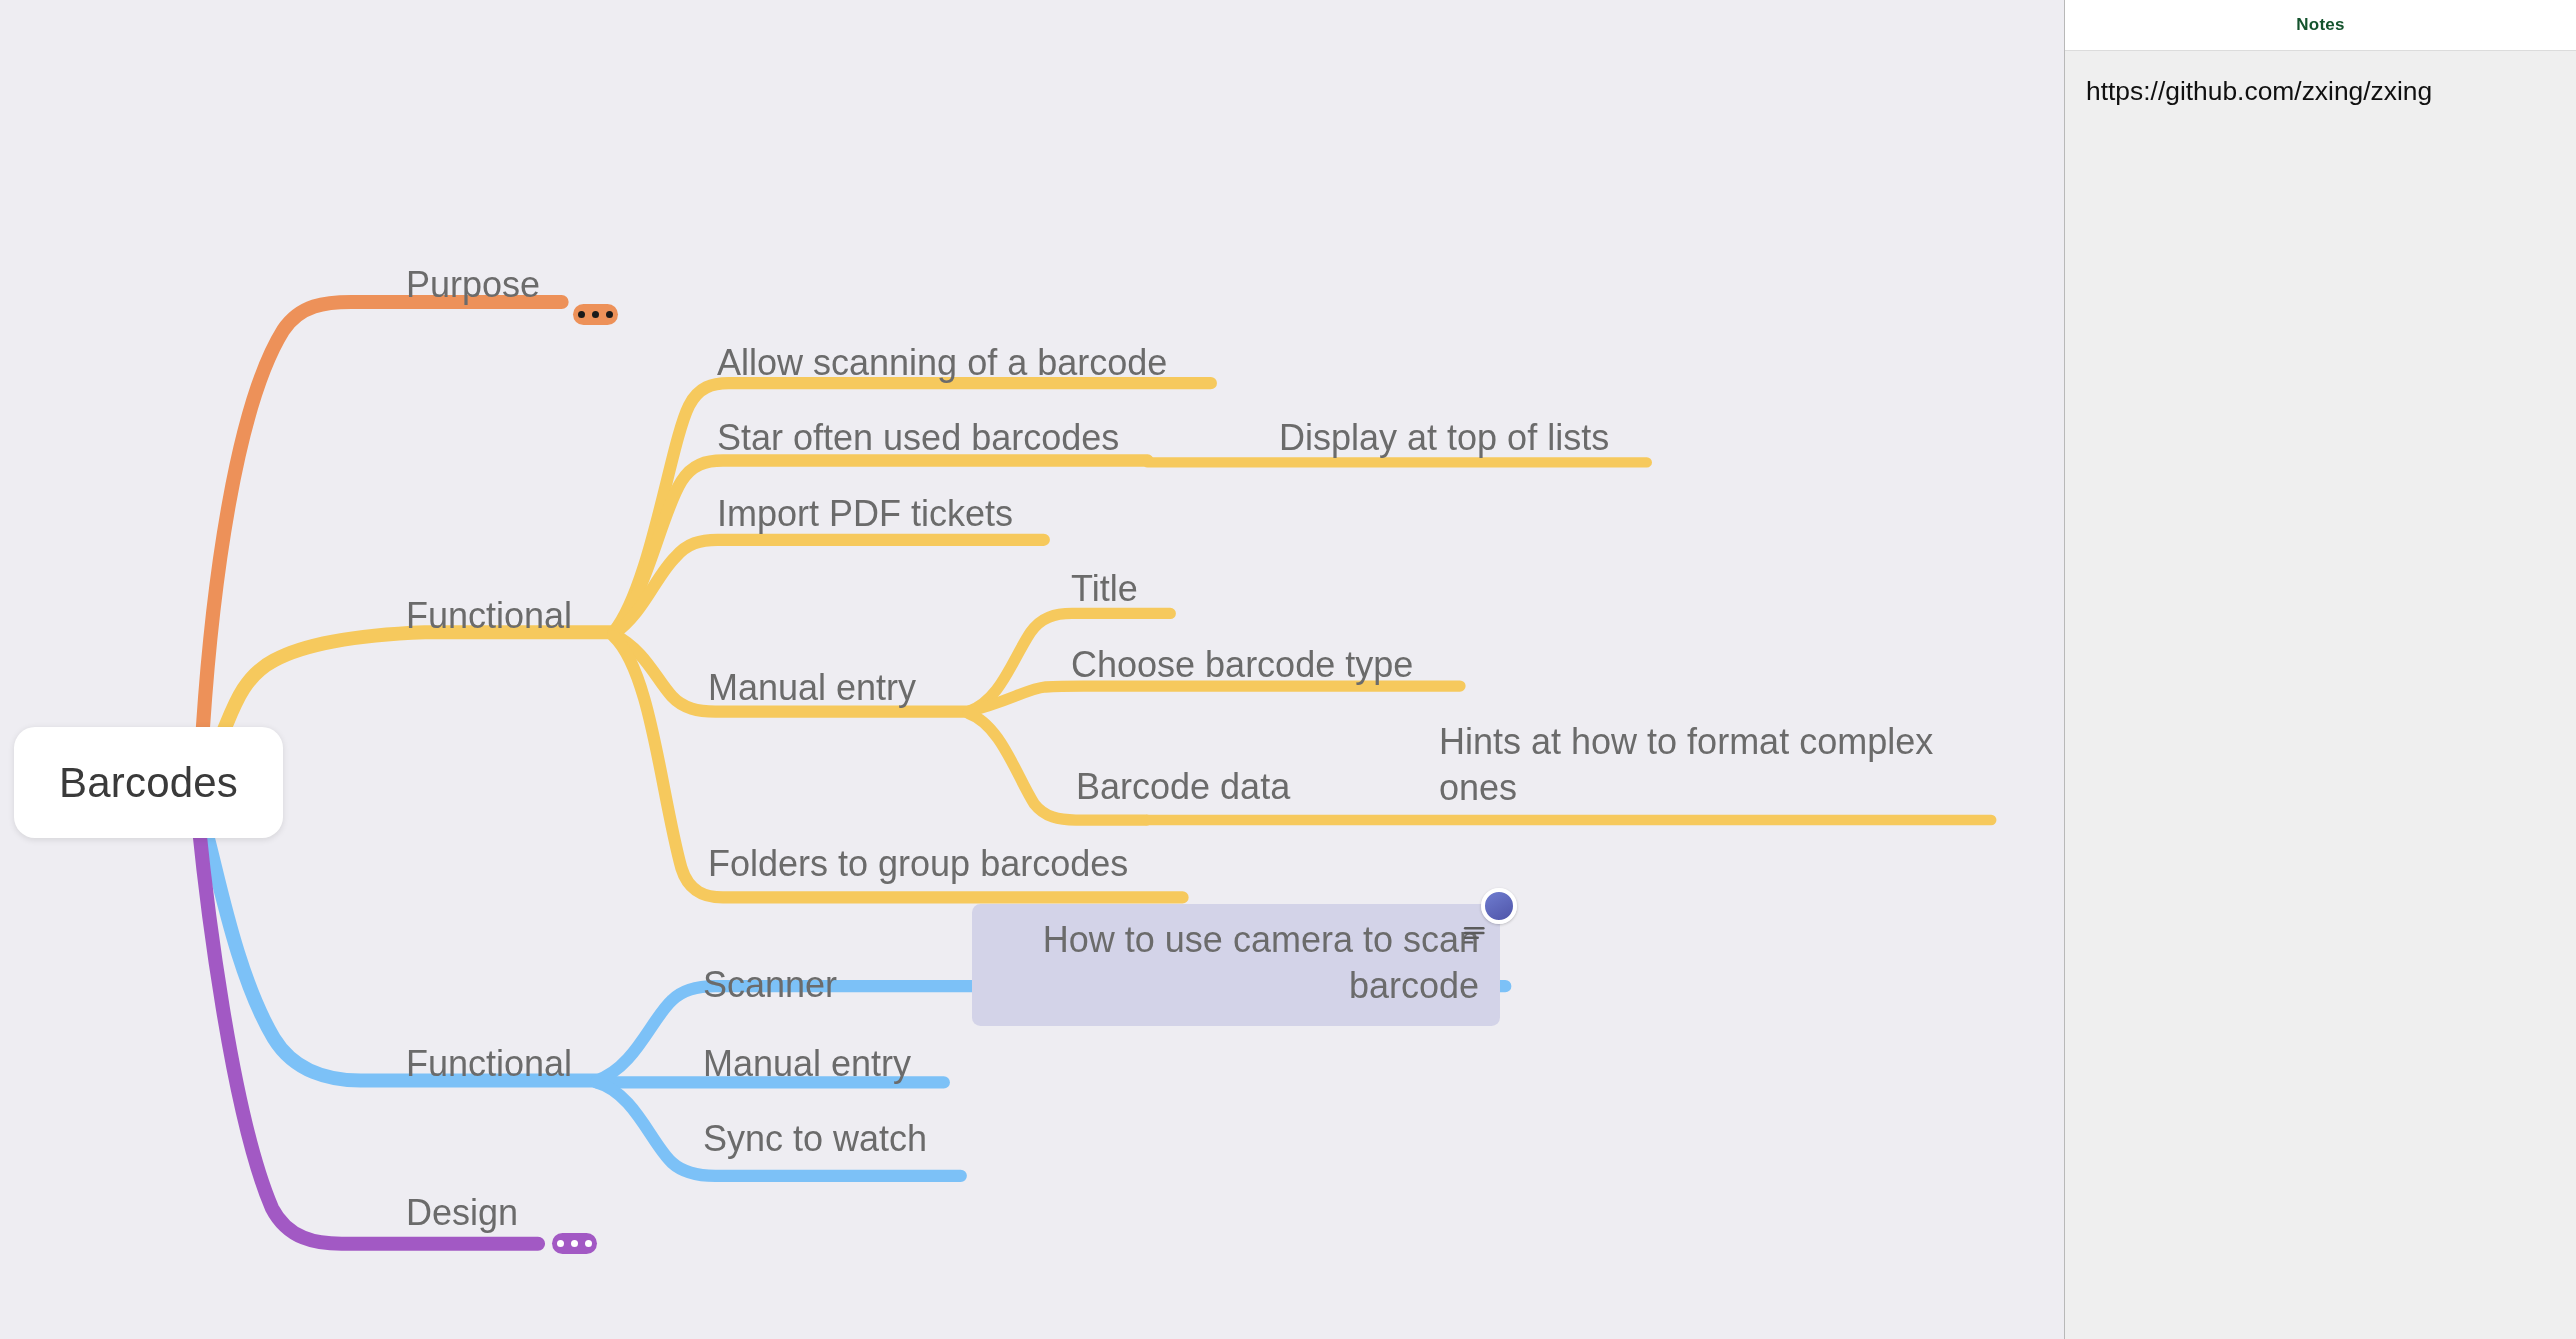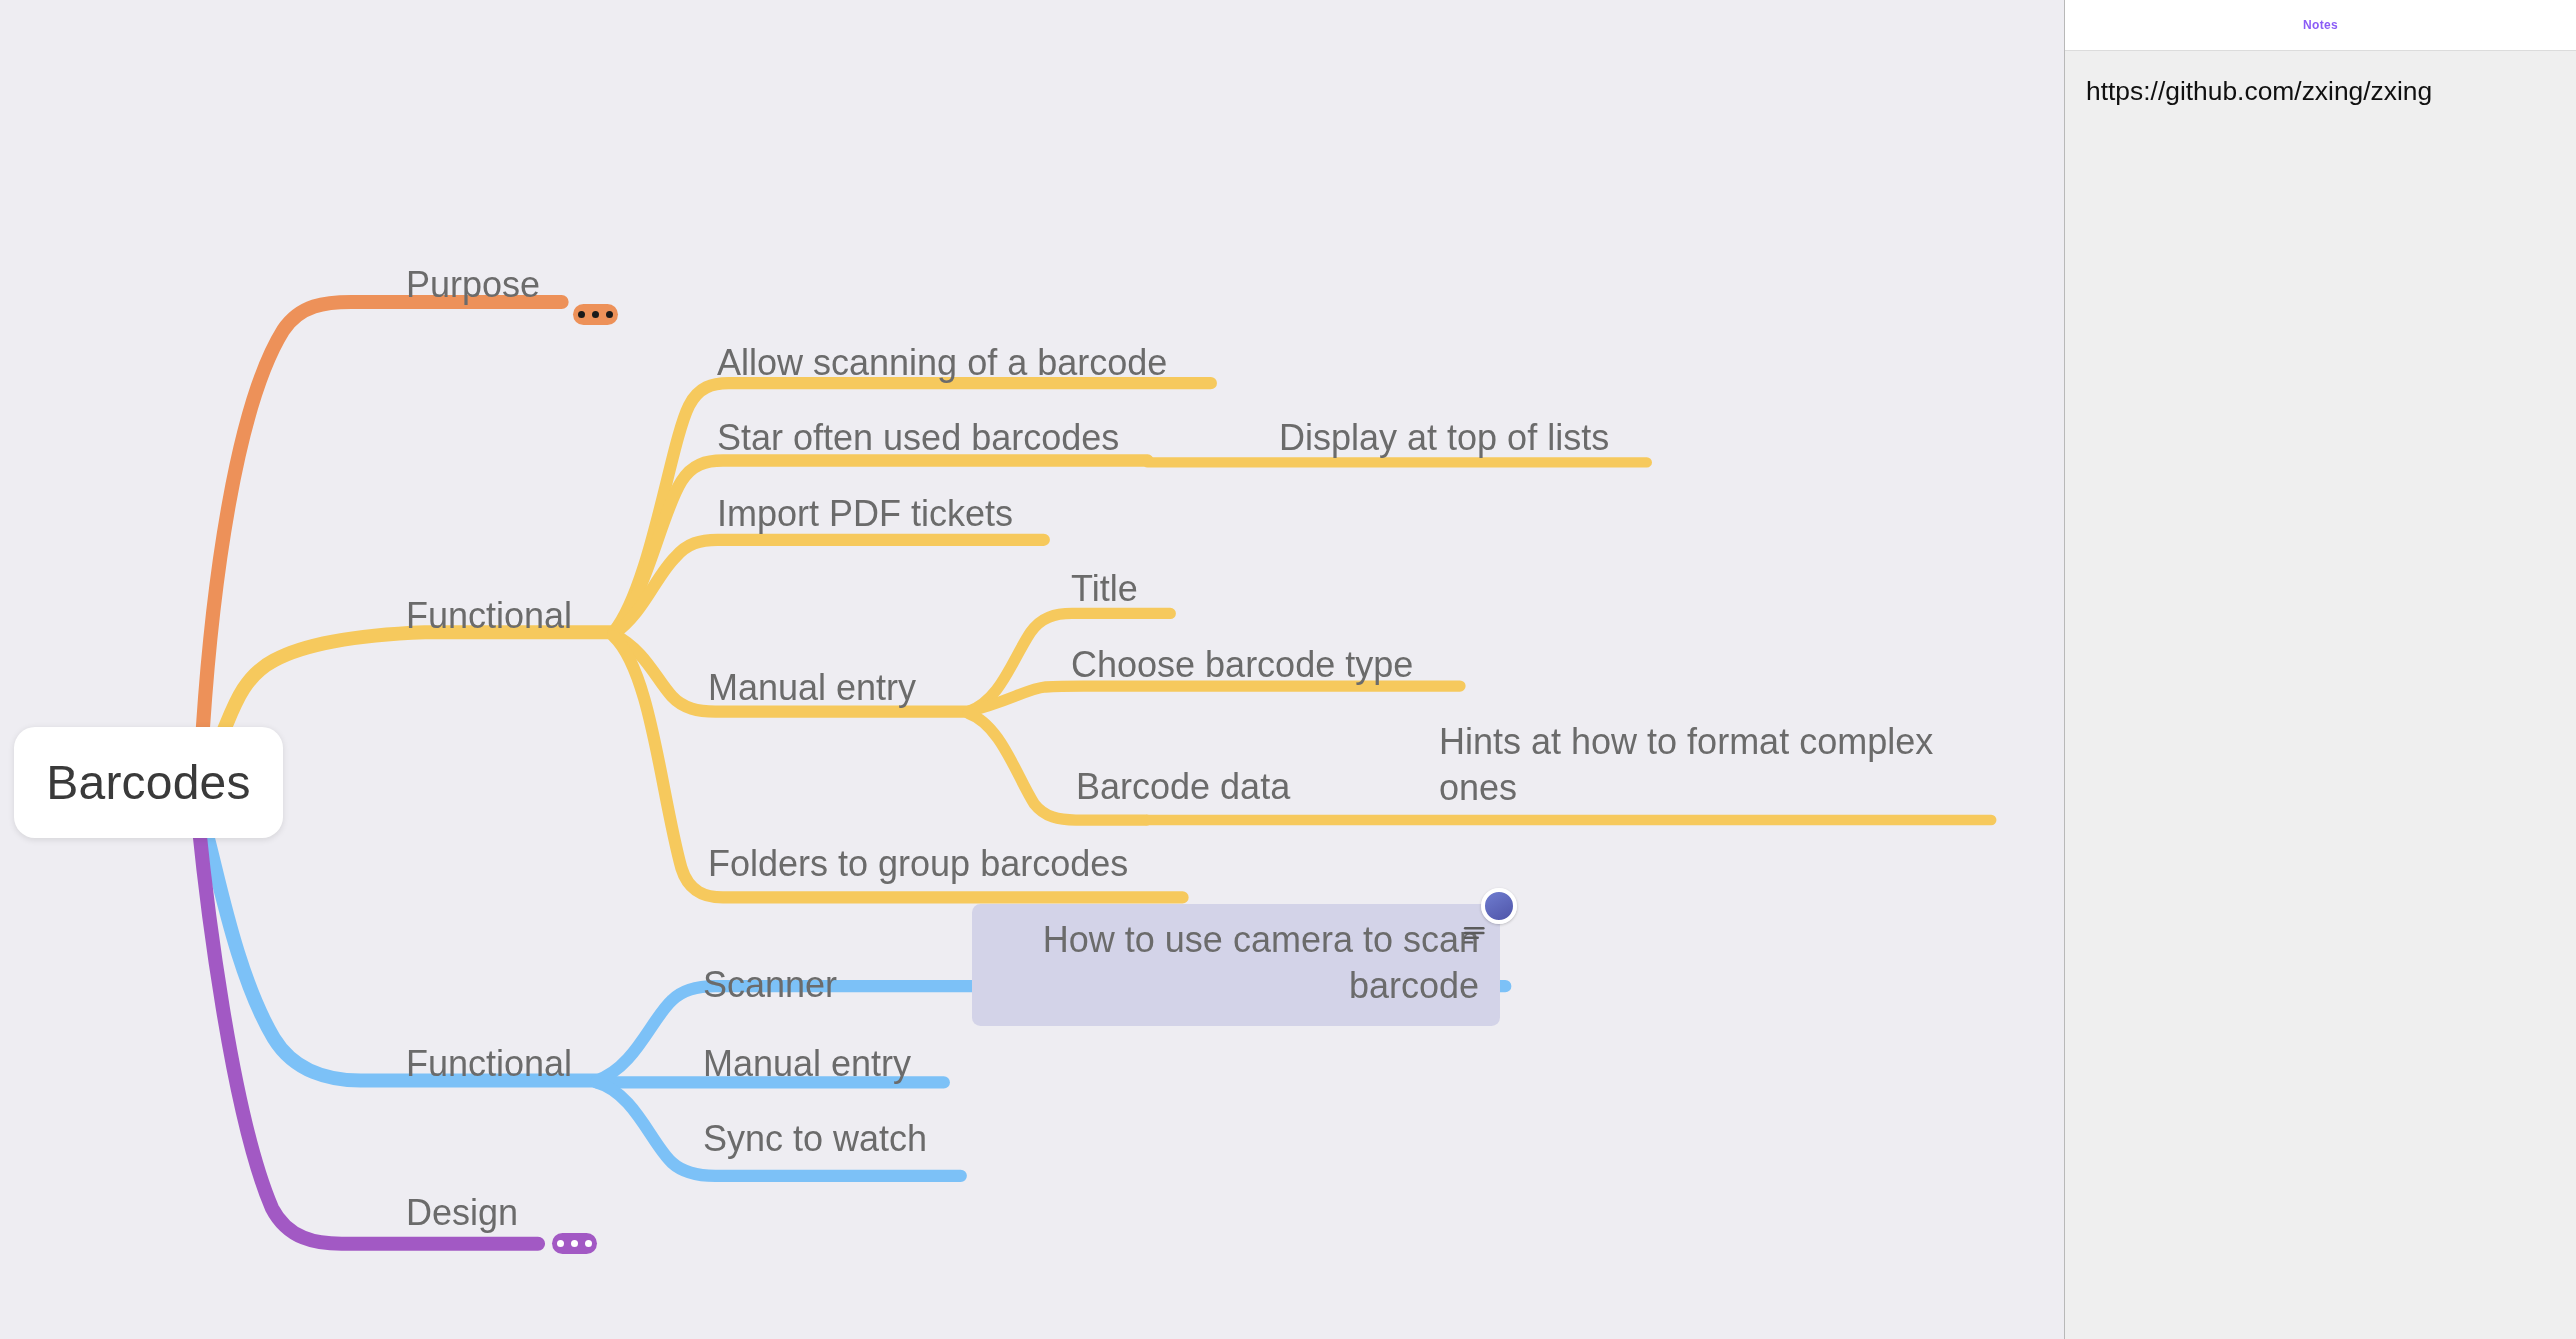--- a/index.html
+++ b/index.html
@@ -41,21 +41,21 @@
     position: absolute;
     background: #ffffff;
     border-radius: 21px;
     box-shadow: 0 1.9px 6.6px rgba(0,0,0,0.10);
     display: flex;
     align-items: center;
     justify-content: center;
     box-sizing: border-box;
   }
   .root-node .root-label {
-    font-size: 48px;
+    font-size: 42px;
     color: #3a3a3a;
     letter-spacing: 0.2px;
     white-space: nowrap;
   }
 
   
   .topic {
     position: absolute;
     color: #6b6b6b;
     font-size: 36px;
@@ -125,23 +125,23 @@
   #notes-header {
     height: 50px;
     background: #ffffff;
     border-bottom: 0.9px solid #dcdcdc;
     display: flex;
     align-items: center;
     justify-content: center;
     flex: 0 0 auto;
   }
   #notes-header .title {
-    font-size: 12px;
+    font-size: 17px;
     font-weight: bold;
-    color: #8b5cf6;
+    color: #14532d;
     letter-spacing: 0.3px;
   }
   #notes-body {
     flex: 1 1 auto;
     padding: 24.5px 21px 0 21px;
     box-sizing: border-box;
   }
   #notes-body .note-link {
     font-size: 26.4px;
     color: #101010;

